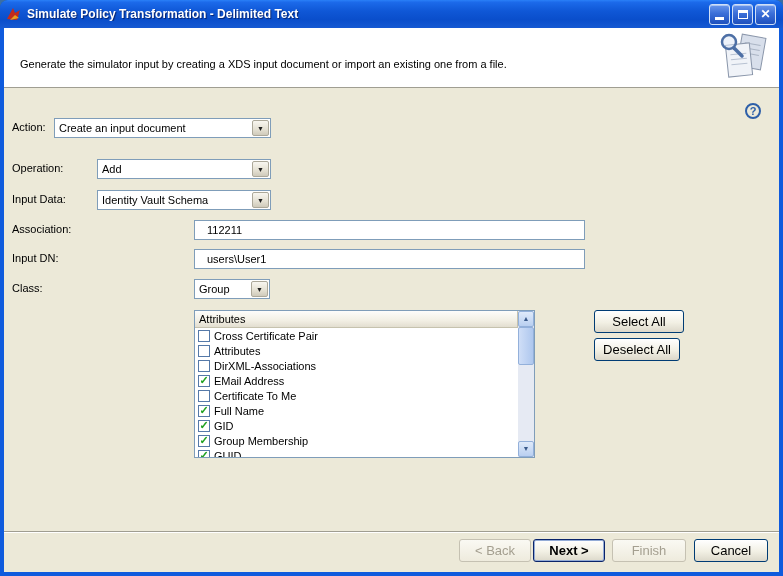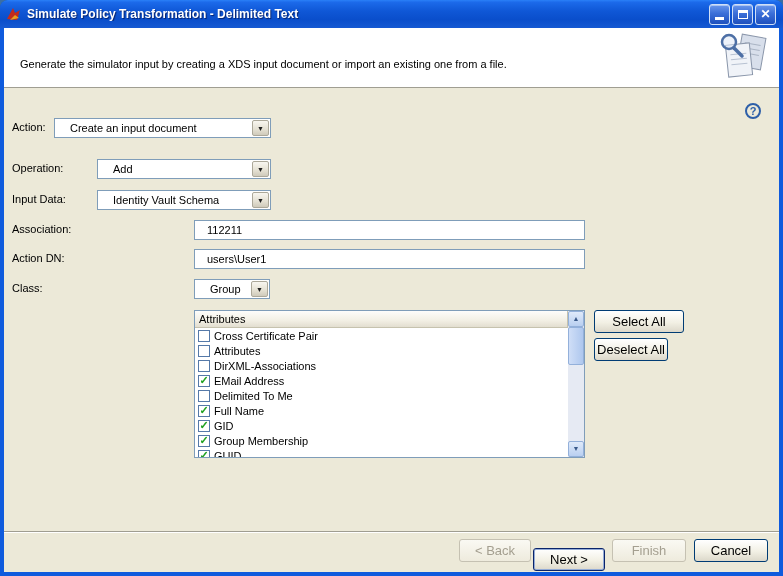--- a/index.html
+++ b/index.html
@@ -56,36 +56,36 @@
     border:2px solid #2d5fa8; border-radius:50%; color:#2d5fa8;
     font-size:11px; font-weight:bold; text-align:center; line-height:12px; cursor:pointer;
   }
 
   .flabel { position:absolute; font-size:11px; color:#000; }
   .r { text-align:left; }
 
   .combo {
     position:absolute; height:20px; background:#fff; border:1px solid #7f9db9; cursor:pointer;
   }
-  .combo-text { position:absolute; left:15px; top:3px; font-size:11px; white-space:nowrap; }
+  .combo-text { position:absolute; left:4px; top:3px; font-size:11px; white-space:nowrap; }
   .combo-btn {
     position:absolute; right:1px; top:1px; bottom:1px; width:17px;
     background:linear-gradient(180deg,#f8f6f0 0%,#e4e0d2 60%,#cfcabb 100%);
     border:1px solid #aca899; border-radius:2px;
     font-size:7px; color:#202020; text-align:center; line-height:16px; cursor:pointer;
   }
 
   .tfield {
     position:absolute; height:20px; background:#fff; border:1px solid #7f9db9;
     font-size:11px; padding:0 12px; font-family:"Liberation Sans", sans-serif; color:#000;
   }
 
   
   .listbox {
-    position:absolute; left:190px; top:221px; width:391px; height:148px;
+    position:absolute; left:190px; top:221px; width:341px; height:148px;
     background:#fff; border:1px solid #7f9db9;
   }
   .list-header {
     position:absolute; top:0; left:0; right:16px; height:17px;
     background:linear-gradient(180deg,#fdfdfb 0%,#f2efe4 60%,#e2ded0 100%);
     border-bottom:1px solid #c6c2ae; border-right:1px solid #c6c2ae;
     font-size:11px; padding:2px 0 0 4px; cursor:pointer;
   }
   .list-rows { position:absolute; top:17px; left:0; right:16px; bottom:0; overflow:hidden; }
   .attr-row { height:15px; display:flex; align-items:center; font-size:11px; cursor:default; }
@@ -200,21 +200,21 @@
 
       <div class="flabel r" style="left:8px; top:104px; width:80px;">Input Data:</div>
       <div class="combo" style="left:93px; top:101px; width:174px;">
         <span class="combo-text">Identity Vault Schema</span>
         <span class="combo-btn">▼</span>
       </div>
 
       <div class="flabel r" style="left:8px; top:134px; width:178px;">Association:</div>
       <input class="tfield" style="left: 190px; top: 131px; width: 391px;" value="112211">
 
-      <div class="flabel r" style="left:8px; top:163px; width:178px;">Action DN:</div>
+      <div class="flabel r" style="left:8px; top:163px; width:178px;">Input DN:</div>
       <input class="tfield" style="left: 190px; top: 160px; width: 391px;" value="users\User1">
 
       <div class="flabel r" style="left:8px; top:193px; width:178px;">Class:</div>
       <div class="combo" style="left:190px; top:190px; width:76px;">
         <span class="combo-text">Group</span>
         <span class="combo-btn">▼</span>
       </div>
 
       <div class="listbox">
         <div class="list-header">Attributes</div>
@@ -230,21 +230,21 @@
             <div class="attr-row">
               <span class="checkbox"></span>
               <span class="attr-label">DirXML-Associations</span>
             </div>
             <div class="attr-row">
               <span class="checkbox">✓</span>
               <span class="attr-label">EMail Address</span>
             </div>
             <div class="attr-row">
               <span class="checkbox"></span>
-              <span class="attr-label">Delimited To Me</span>
+              <span class="attr-label">Certificate To Me</span>
             </div>
             <div class="attr-row">
               <span class="checkbox">✓</span>
               <span class="attr-label">Full Name</span>
             </div>
             <div class="attr-row">
               <span class="checkbox">✓</span>
               <span class="attr-label">GID</span>
             </div>
             <div class="attr-row">
@@ -257,25 +257,25 @@
             </div>
           </div>
         <div class="vscroll">
           <div class="sbtn up">▲</div>
           <div class="sthumb"></div>
           <div class="sbtn down">▼</div>
         </div>
       </div>
 
       <div class="btn" style="left:590px; top:221px; width:90px;">Select All</div>
-      <div class="btn" style="left:590px; top:249px; width:74px;">Deselect All</div>
+      <div class="btn" style="left:590px; top:249px; width:86px;">Deselect All</div>
 
     </div>
 
     <div class="footer">
       <div class="btn disabled" style="left:455px; top:7px; width:72px;">&lt; Back</div>
-      <div class="btn default" style="left:529px; top:16px; width:72px;">Next &gt;</div>
+      <div class="btn default" style="left:529px; top:7px; width:72px;font-weight:bold;">Next &gt;</div>
       <div class="btn disabled" style="left:608px; top:7px; width:74px;">Finish</div>
       <div class="btn" style="left:690px; top:7px; width:74px;">Cancel</div>
     </div>
 
   </div>
 </div>
 
 </body></html>

